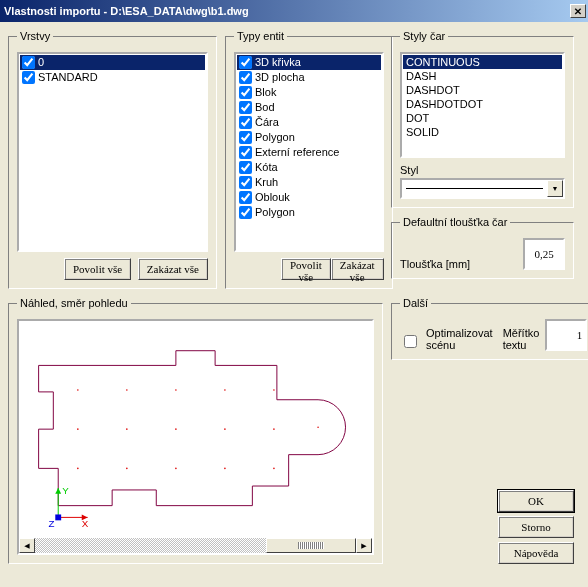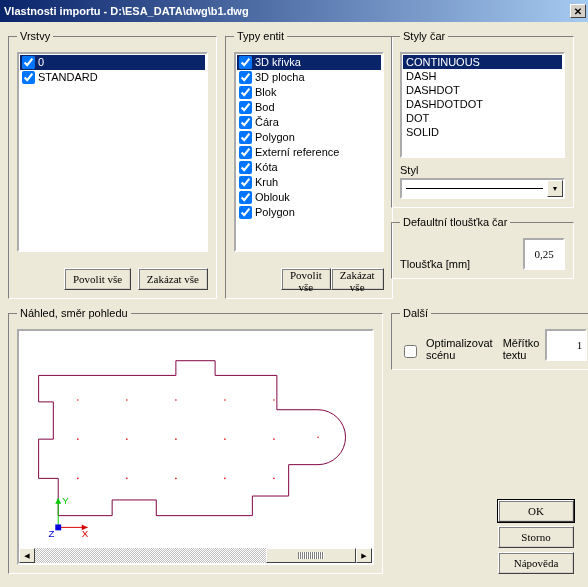--- a/index.html
+++ b/index.html
@@ -78,21 +78,21 @@
     font: 11px Tahoma;
     padding: 0 8px;
     cursor: default;
   }
   .btn.default {
     outline: 1px solid #000;
   }
   .btn-row {
     display: flex;
     justify-content: space-between;
-    margin-top: 16px;
+    margin-top: 6px;
     padding-left: 47px;
   }
   .right-col {
     display: flex;
     flex-direction: column;
     gap: 8px;
   }
   .styl-list {
     background: #fff;
     border: 2px inset #fff;

